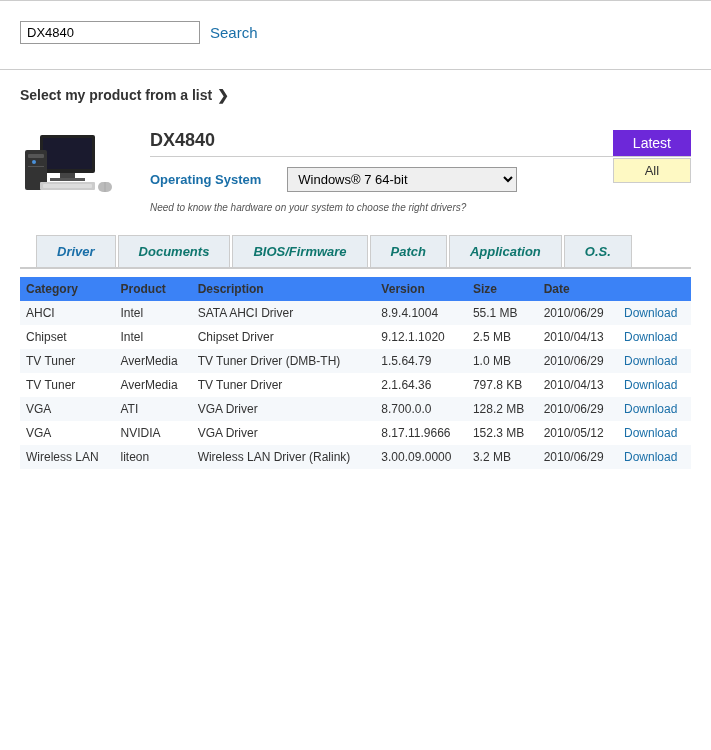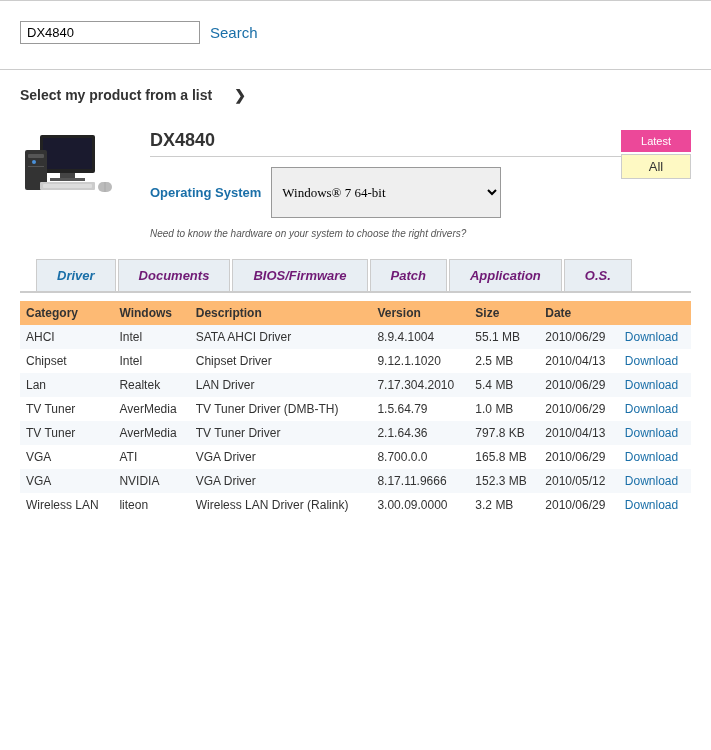--- a/index.html
+++ b/index.html
@@ -53,21 +53,21 @@
     }
     .select-product-section {
       padding: 12px 20px;
     }
     .select-product-link {
       color: #333;
       font-weight: bold;
       font-size: 14px;
       display: inline-flex;
       align-items: center;
-      gap: 22px;
+      gap: 5px;
       cursor: pointer;
       text-decoration: none;
     }
     .product-info-section {
       padding: 15px 20px 10px 20px;
       display: flex;
       align-items: flex-start;
       gap: 20px;
       position: relative;
     }
@@ -86,55 +86,54 @@
       color: #333;
       margin-bottom: 5px;
     }
     .product-name-divider {
       border-bottom: 1px solid #ccc;
       margin-bottom: 10px;
     }
     .os-row {
       display: flex;
       align-items: center;
-      gap: 10px;
+      gap: 26px;
     }
     .os-label {
       color: #1a6fa8;
       font-size: 13px;
       font-weight: bold;
     }
     .os-select {
       border: 1px solid #999;
-      padding: 16px 6px;
+      padding: 3px 6px;
       font-size: 13px;
       width: 230px;
-      font-family: Liberation Serif, serif;
     }
     .hardware-note {
       font-size: 10px;
       color: #555;
       font-style: italic;
       margin-top: 10px;
       max-width: 320px;
     }
     .latest-all-section {
       position: absolute;
       right: 20px;
       top: 15px;
       display: flex;
       flex-direction: column;
       gap: 2px;
     }
     .latest-btn {
-      background: #ec4899;
+      background: #6d28d9;
       color: #fff;
       border: none;
       padding: 5px 20px;
-      font-size: 11px;
+      font-size: 14px;
       cursor: pointer;
       text-align: center;
     }
     .all-btn {
       background: #fef9c3;
       color: #333;
       border: 1px solid #ccc;
       padding: 4px 20px;
       font-size: 13px;
       cursor: pointer;
@@ -147,42 +146,42 @@
     .tabs-row {
       display: flex;
       border-bottom: 2px solid #ccc;
     }
     .tab {
       padding: 8px 20px;
       font-size: 13px;
       font-style: italic;
       font-weight: bold;
       cursor: pointer;
-      color: #701a75;
+      color: #0f766e;
       border: 1px solid #ccc;
       border-bottom: none;
       background: #e8eef3;
       margin-right: 2px;
     }
     .tab.active {
       color: #1a6fa8;
       background: #e8eef3;
       margin-left: 16px;
     }
     .table-section {
       padding: 0 20px;
       margin-top: 8px;
     }
     .drivers-table {
       width: 100%;
       border-collapse: collapse;
       font-size: 12px;
     }
     .drivers-table thead tr {
-      background: #fdba74;
+      background: #3b82f6;
     }
     .drivers-table thead th {
       padding: 5px 6px;
       text-align: left;
       font-weight: bold;
       color: #333;
     }
     .drivers-table tbody tr:nth-child(odd) {
       background: #f5f8fb;
     }
@@ -280,21 +279,21 @@
     <div class="tab">Application</div>
     <div class="tab">O.S.</div>
   </div>
 </div>
 
 <div class="table-section">
   <table class="drivers-table">
     <thead>
       <tr>
         <th>Category</th>
-        <th>Windows</th>
+        <th>Product</th>
         <th>Description</th>
         <th>Version</th>
         <th>Size</th>
         <th>Date</th>
         <th></th>
       </tr>
     </thead>
     <tbody id="table-body">
     <tr>
     <td>AHCI</td>
@@ -308,29 +307,20 @@
         <tr>
     <td>Chipset</td>
     <td>Intel</td>
     <td>Chipset Driver</td>
     <td>9.12.1.1020</td>
     <td>2.5 MB</td>
     <td>2010/04/13</td>
     <td><a class="download-link" href="#">Download</a></td>
   </tr>
         <tr>
-    <td>Lan</td>
-    <td>Realtek</td>
-    <td>LAN Driver</td>
-    <td>7.17.304.2010</td>
-    <td>5.4 MB</td>
-    <td>2010/06/29</td>
-    <td><a class="download-link" href="#">Download</a></td>
-  </tr>
-        <tr>
     <td>TV Tuner</td>
     <td>AverMedia</td>
     <td>TV Tuner Driver (DMB-TH)</td>
     <td>1.5.64.79</td>
     <td>1.0 MB</td>
     <td>2010/06/29</td>
     <td><a class="download-link" href="#">Download</a></td>
   </tr>
         <tr>
     <td>TV Tuner</td>
@@ -339,21 +329,21 @@
     <td>2.1.64.36</td>
     <td>797.8 KB</td>
     <td>2010/04/13</td>
     <td><a class="download-link" href="#">Download</a></td>
   </tr>
         <tr>
     <td>VGA</td>
     <td>ATI</td>
     <td>VGA Driver</td>
     <td>8.700.0.0</td>
-    <td>165.8 MB</td>
+    <td>128.2 MB</td>
     <td>2010/06/29</td>
     <td><a class="download-link" href="#">Download</a></td>
   </tr>
         <tr>
     <td>VGA</td>
     <td>NVIDIA</td>
     <td>VGA Driver</td>
     <td>8.17.11.9666</td>
     <td>152.3 MB</td>
     <td>2010/05/12</td>

